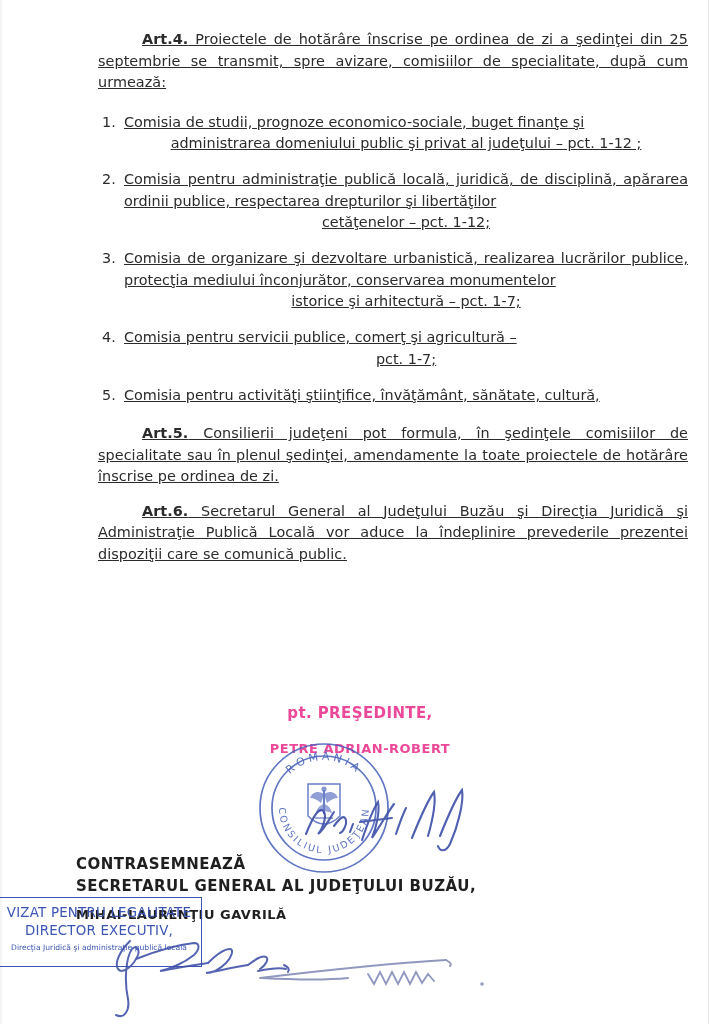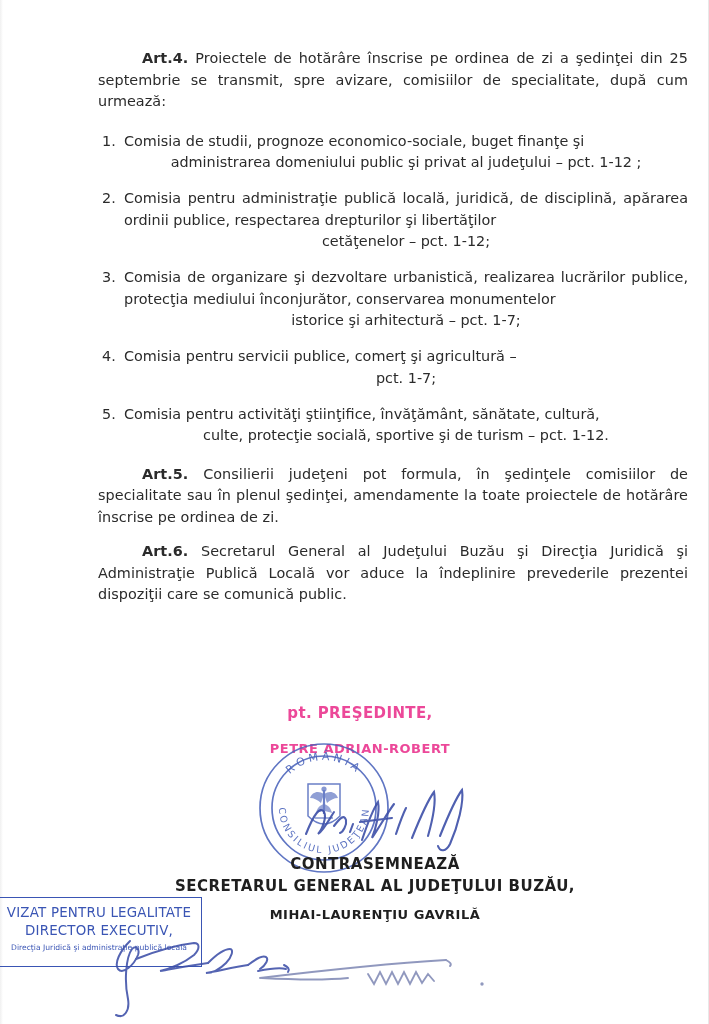--- a/index.html
+++ b/index.html
@@ -26,23 +26,24 @@
     left: 0; top: 0;
     width: 3px; height: 100%;
     background: linear-gradient(to right, #f0f0f0, #ffffff);
     pointer-events: none;
   }
 
   
   .doc-body {
     position: absolute;
     left: 98px;
-    top: 48px;
+    top: 29px;
     width: 590px;
     color: #2b2b2b;
+    text-decoration: underline;
   }
   .para {
     font-size: 14.4px;
     line-height: 21.5px;
     text-align: justify;
     text-justify: inter-word;
     margin: 0 0 6px 0;
     letter-spacing: 0.05px;
   }
   .para.indent {
@@ -116,24 +117,24 @@
   }
   .sig-name {
     font-size: 13px;
     font-weight: bold;
     letter-spacing: 0.5px;
     margin-top: 18px;
   }
 
   .sig-secretary {
     position: absolute;
-    left: 65px;
+    left: 76px;
     top: 853px;
     width: 620px;
-    text-align: center;
+    text-align: left;
     color: #1f1f1f;
   }
   .sig-secretary .sig-line { letter-spacing: 0.5px; line-height: 22px; }
   .sig-secretary .sig-name { margin-top: 10px; }
 
   
   .seal {
     position: absolute;
     left: 258px;
     top: 742px;
@@ -210,21 +211,20 @@
         <div class="last-line">istorice şi arhitectură – pct. 1-7;</div>
       </li>
       <li class="comm-item">
         <span class="comm-num">4.</span>
         <span>Comisia pentru servicii publice, comerţ şi agricultură –</span>
         <div class="last-line">pct. 1-7;</div>
       </li>
       <li class="comm-item">
         <span class="comm-num">5.</span>
         <span>Comisia pentru activităţi ştiinţifice, învăţământ, sănătate, cultură,</span>
-        <div class="last-line">culte, protecţie socială, sportive şi de turism – pct. 1-12.</div>
       </li>
     </ol>
 
     <div class="closing">
       <p class="para indent"><span class="art-label">Art.5.</span><span> Consilierii judeţeni pot formula, în şedinţele comisiilor de specialitate sau în plenul şedinţei, amendamente la toate proiectele de hotărâre înscrise pe ordinea de zi.</span></p>
 
       <p class="para indent"><span class="art-label">Art.6.</span><span> Secretarul General al Judeţului Buzău şi Direcţia Juridică şi Administraţie Publică Locală vor aduce la îndeplinire prevederile prezentei dispoziţii care se comunică public.</span></p>
     </div>
   </div>
 

